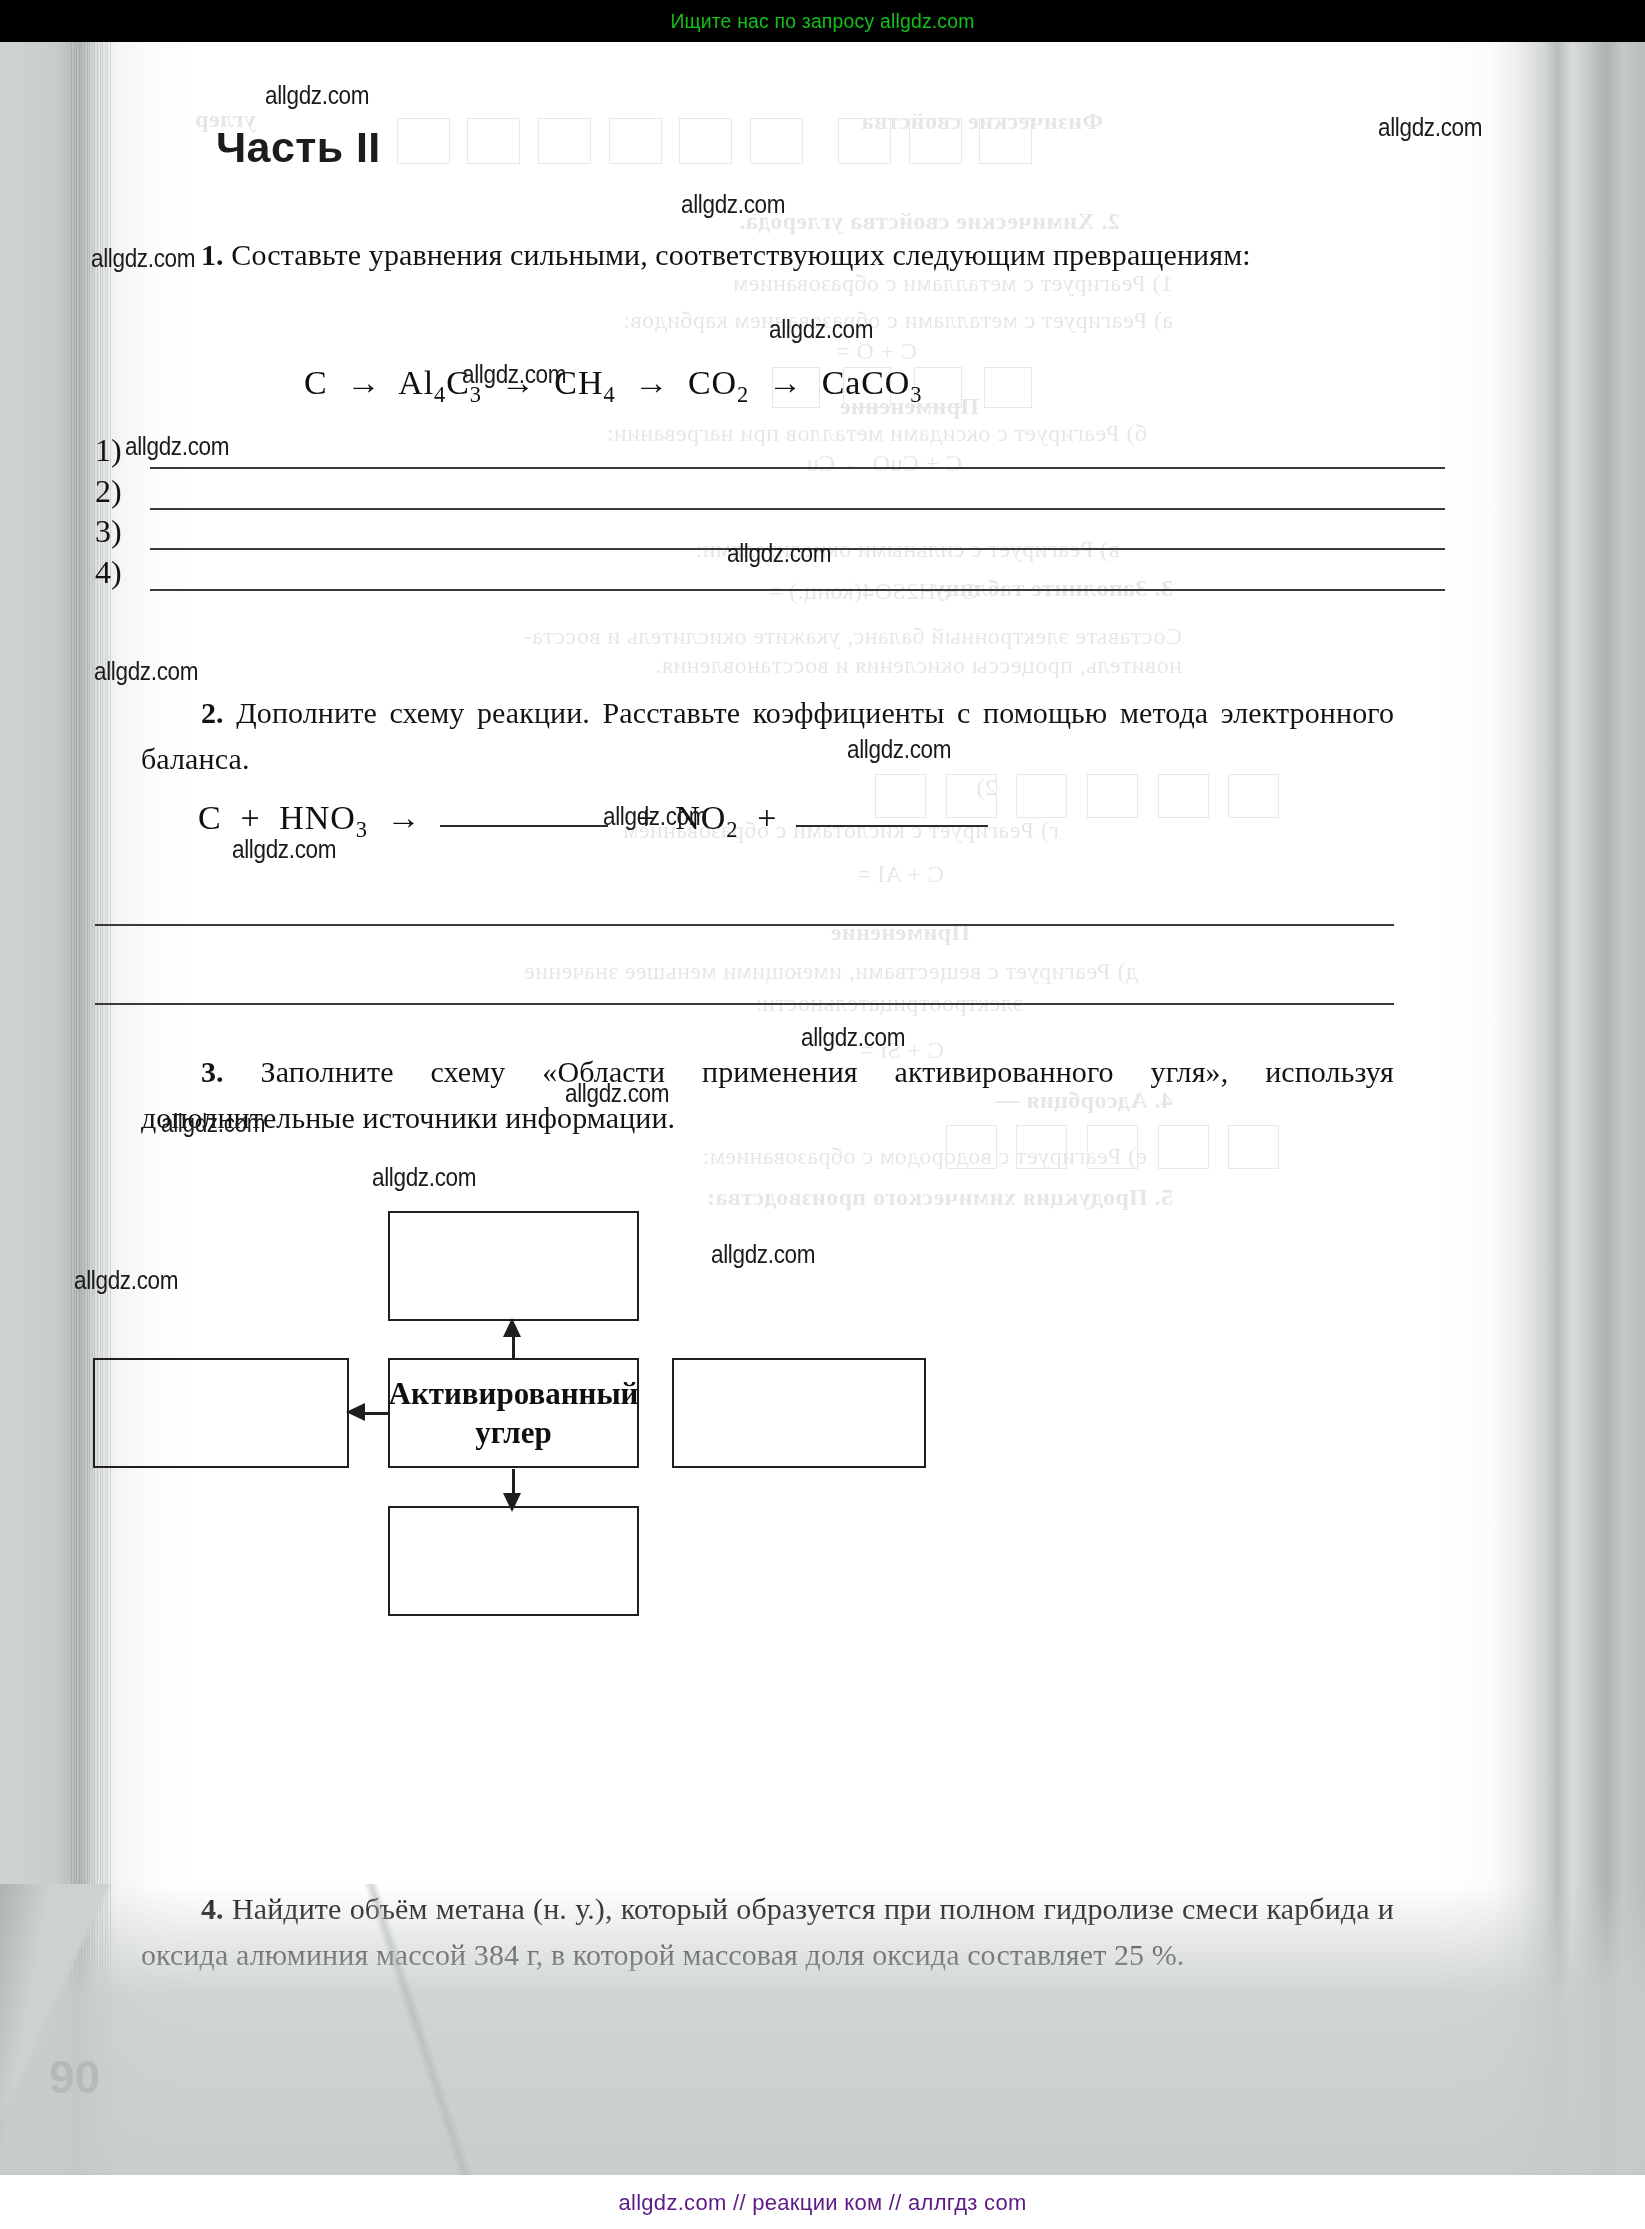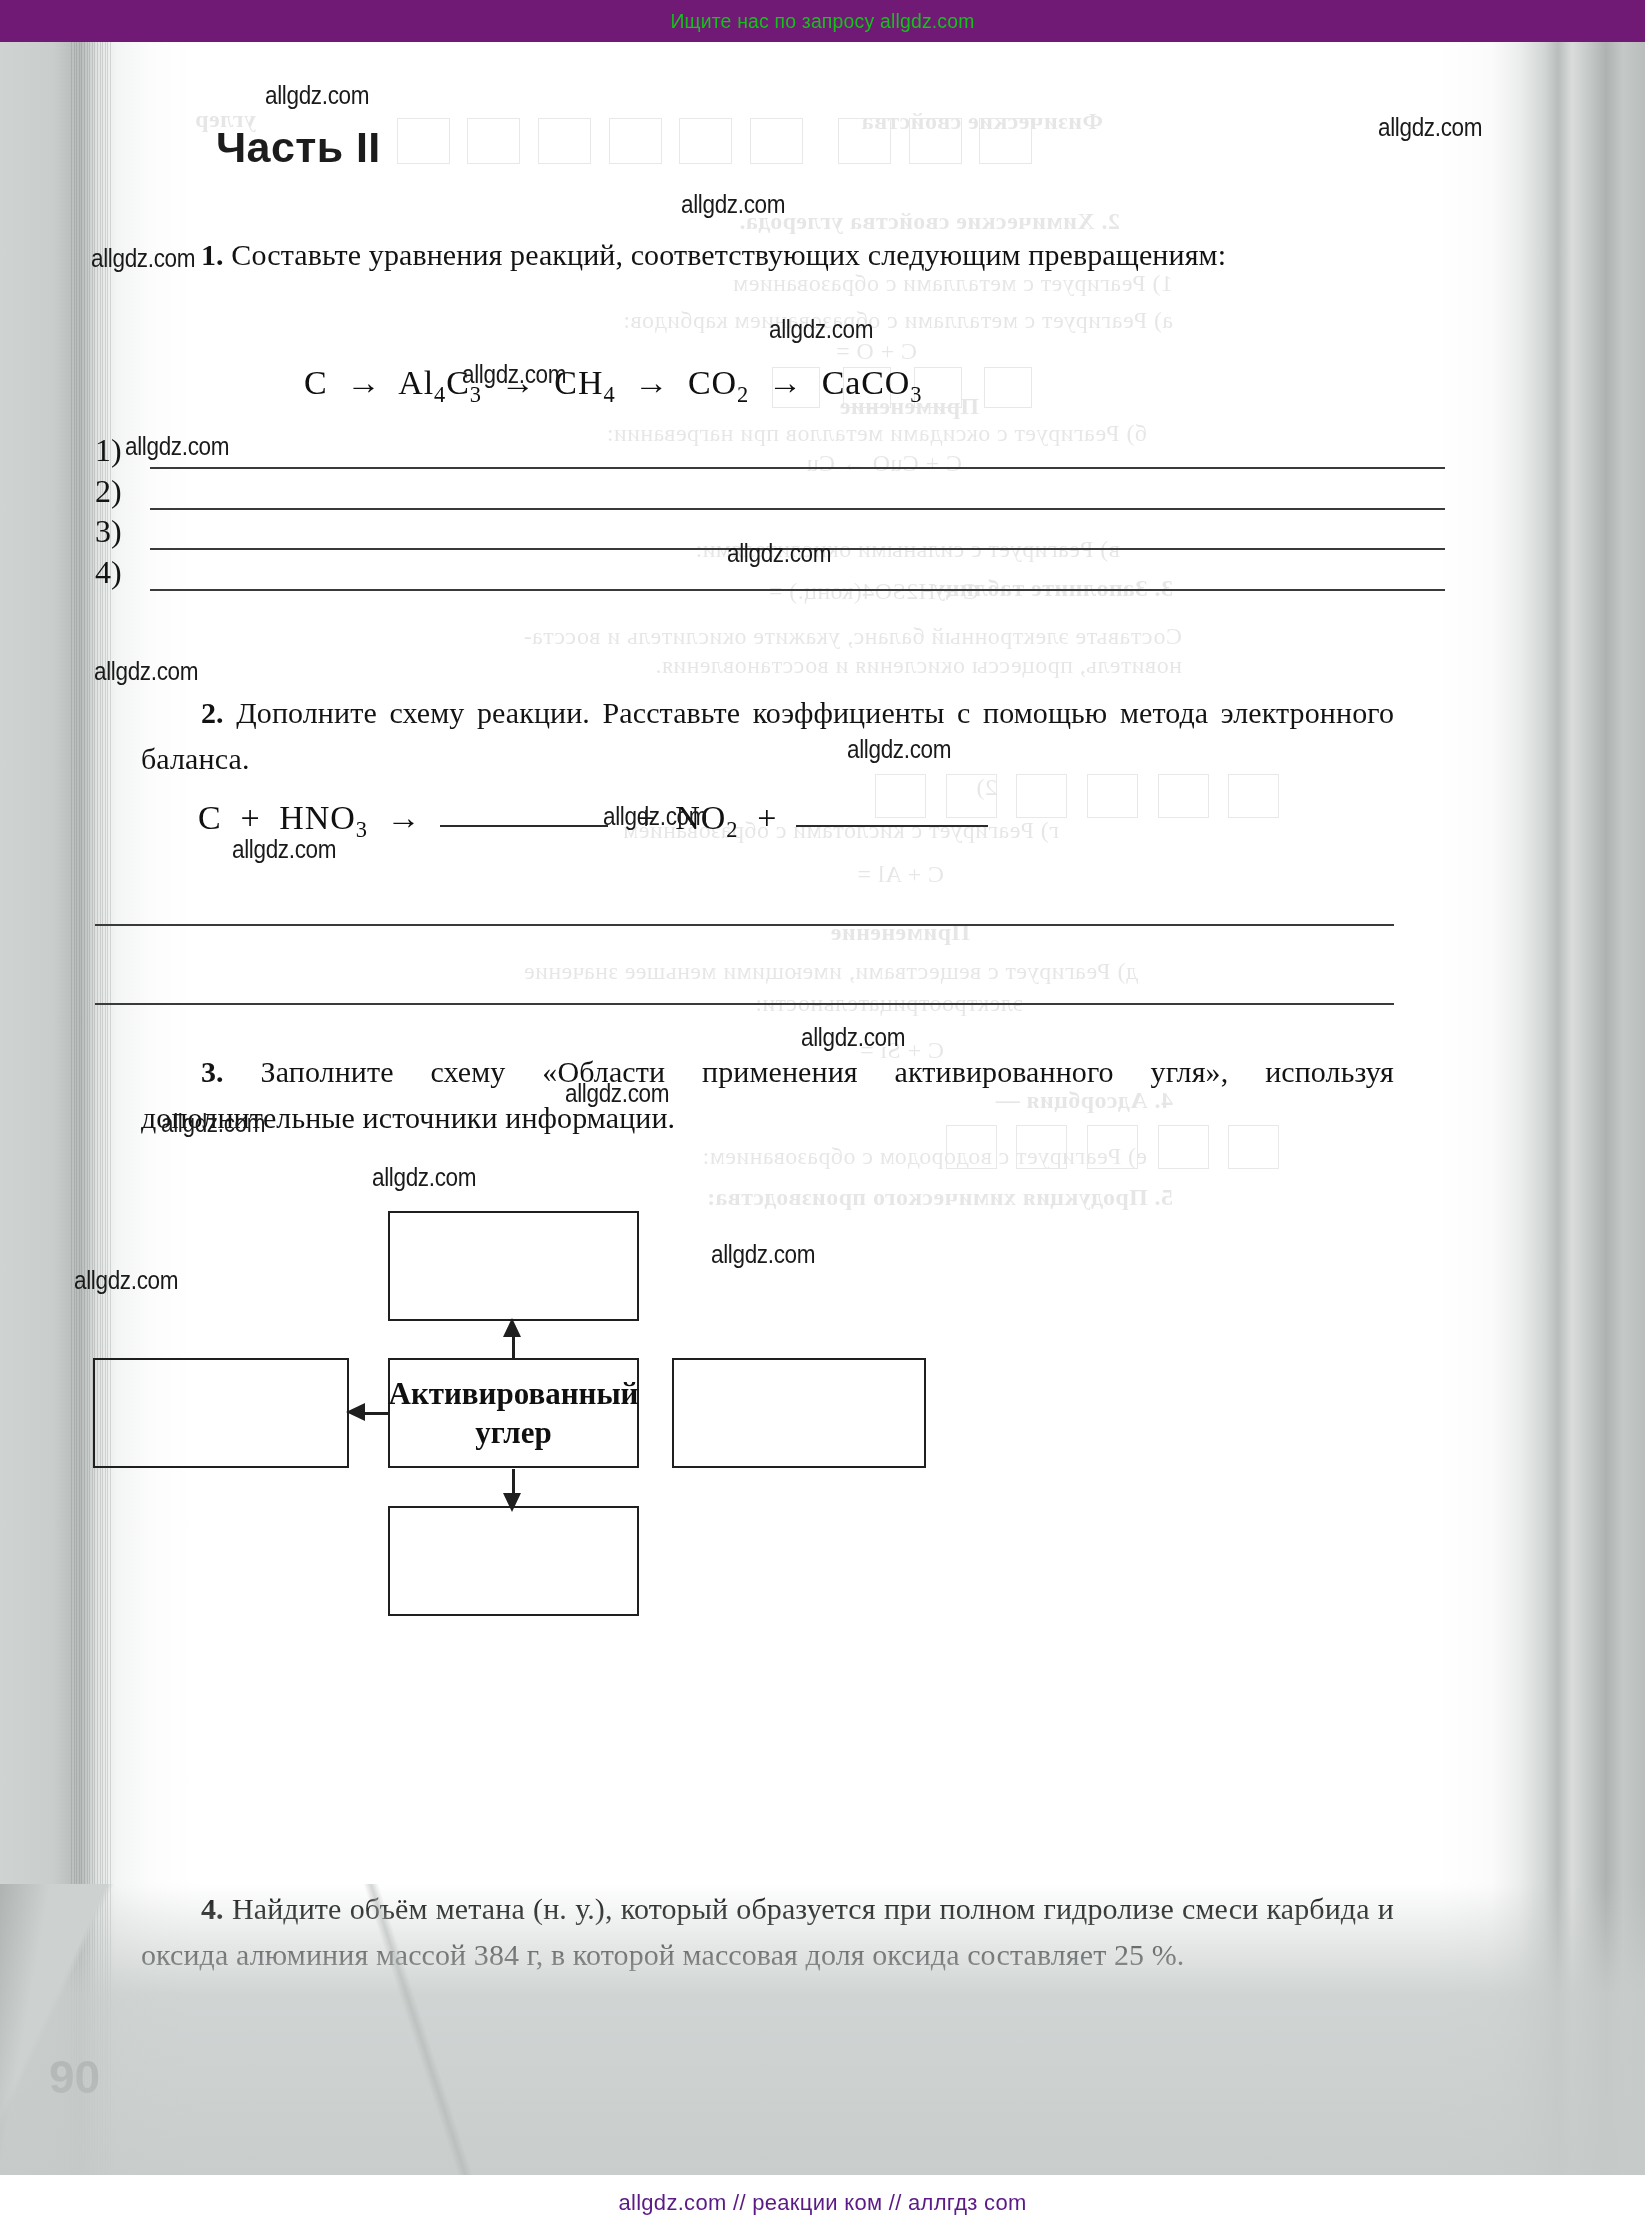--- a/index.html
+++ b/index.html
@@ -14,21 +14,21 @@
     overflow: hidden;
     font-family: "Liberation Serif", serif;
   }
 
   
   #top-banner {
     position: absolute;
     top: 0; left: 0;
     width: 1645px;
     height: 42px;
-    background: #701a75;
+    background: #000000;
     text-align: center;
     line-height: 42px;
     font-family: "Liberation Sans", sans-serif;
     font-size: 19.4px;
     color: #13c219;
     letter-spacing: 0.2px;
   }
 
   
   #scan {
@@ -295,21 +295,21 @@
       <div class="gbox" style="left: 371px; top: 1083px; width: 51px; height: 44px;"></div>
       <div class="gbox" style="left: 441px; top: 1083px; width: 51px; height: 44px;"></div>
     </div>
 
   <div id="content">
 
     <div class="part-title">Часть II</div>
 
     <div class="para indent" style="left:141px; top:190px; width:1253px;">
       <span class="qnum">1.</span>
-      <span>Составьте уравнения реакций, соответствующих следующим превращениям:</span>
+      <span>Составьте уравнения сильными, соответствующих следующим превращениям:</span>
     </div>
 
     <div class="formula" style="left:304px; top:322px;">
       C &nbsp;→&nbsp; Al<sub>4</sub>C<sub>3</sub> &nbsp;→&nbsp; CH<sub>4</sub> &nbsp;→&nbsp; CO<sub>2</sub> &nbsp;→&nbsp; CaCO<sub>3</sub>
     </div>
 
     <div class="ansrow" style="left:95px; top:390px;">
       <span class="lbl">1)</span>
       <span class="rule"></span>
     </div>

